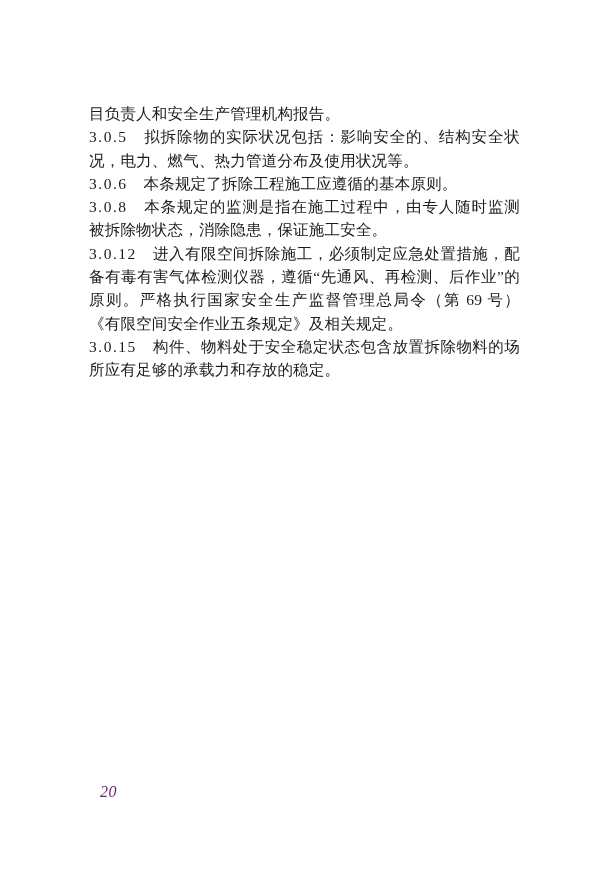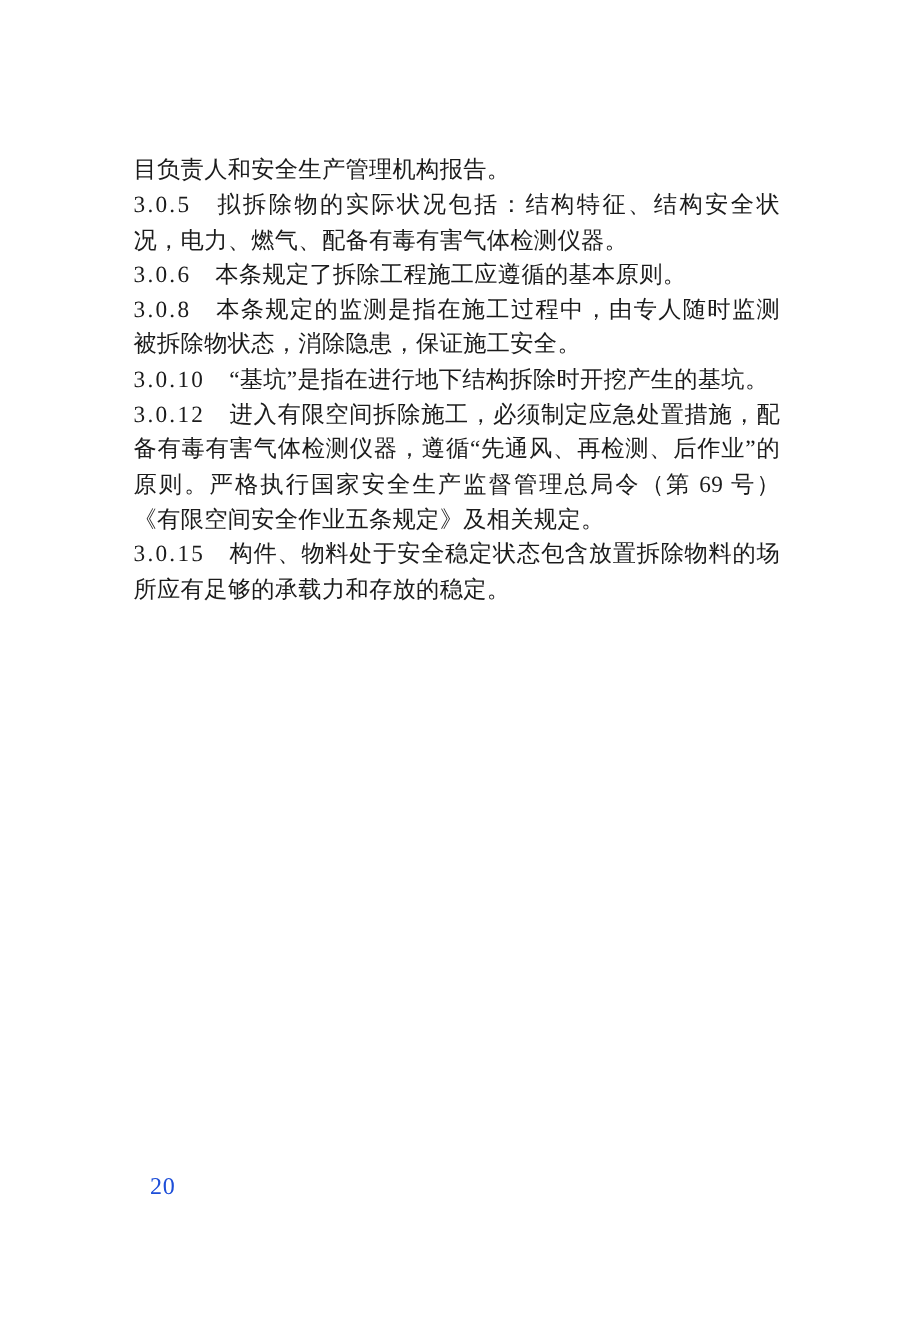--- a/index.html
+++ b/index.html
@@ -34,34 +34,34 @@
   .num {
     font-weight: normal;
     letter-spacing: 1.5px;
     padding-right: 16px;
     white-space: nowrap;
   }
   .page-number {
     position: absolute;
     left: 100px;
     top: 783px;
+    font-style: italic;
     font-size: 16px;
     letter-spacing: 0.5px;
-    color: #1d4ed8;
+    color: #701a75;
   }
 </style>
 </head>
 <body>
 
 <div class="page">
   <div class="text-block">
     <p class="para"><span>目负责人和安全生产管理机构报告。</span></p>
     <div id="clauses">
-        <p class="para"><span class="num">3.0.5</span><span>拟拆除物的实际状况包括：结构特征、结构安全状况，电力、燃气、配备有毒有害气体检测仪器。</span></p>
+        <p class="para"><span class="num">3.0.5</span><span>拟拆除物的实际状况包括：影响安全的、结构安全状况，电力、燃气、热力管道分布及使用状况等。</span></p>
         <p class="para"><span class="num">3.0.6</span><span>本条规定了拆除工程施工应遵循的基本原则。</span></p>
         <p class="para"><span class="num">3.0.8</span><span>本条规定的监测是指在施工过程中，由专人随时监测被拆除物状态，消除隐患，保证施工安全。</span></p>
-        <p class="para"><span class="num">3.0.10</span><span>“基坑”是指在进行地下结构拆除时开挖产生的基坑。</span></p>
         <p class="para"><span class="num">3.0.12</span><span>进入有限空间拆除施工，必须制定应急处置措施，配备有毒有害气体检测仪器，遵循“先通风、再检测、后作业”的原则。严格执行国家安全生产监督管理总局令（第 69 号）《有限空间安全作业五条规定》及相关规定。</span></p>
         <p class="para"><span class="num">3.0.15</span><span>构件、物料处于安全稳定状态包含放置拆除物料的场所应有足够的承载力和存放的稳定。</span></p>
       </div>
   </div>
   <div class="page-number">20</div>
 </div>
 
 </body></html>

